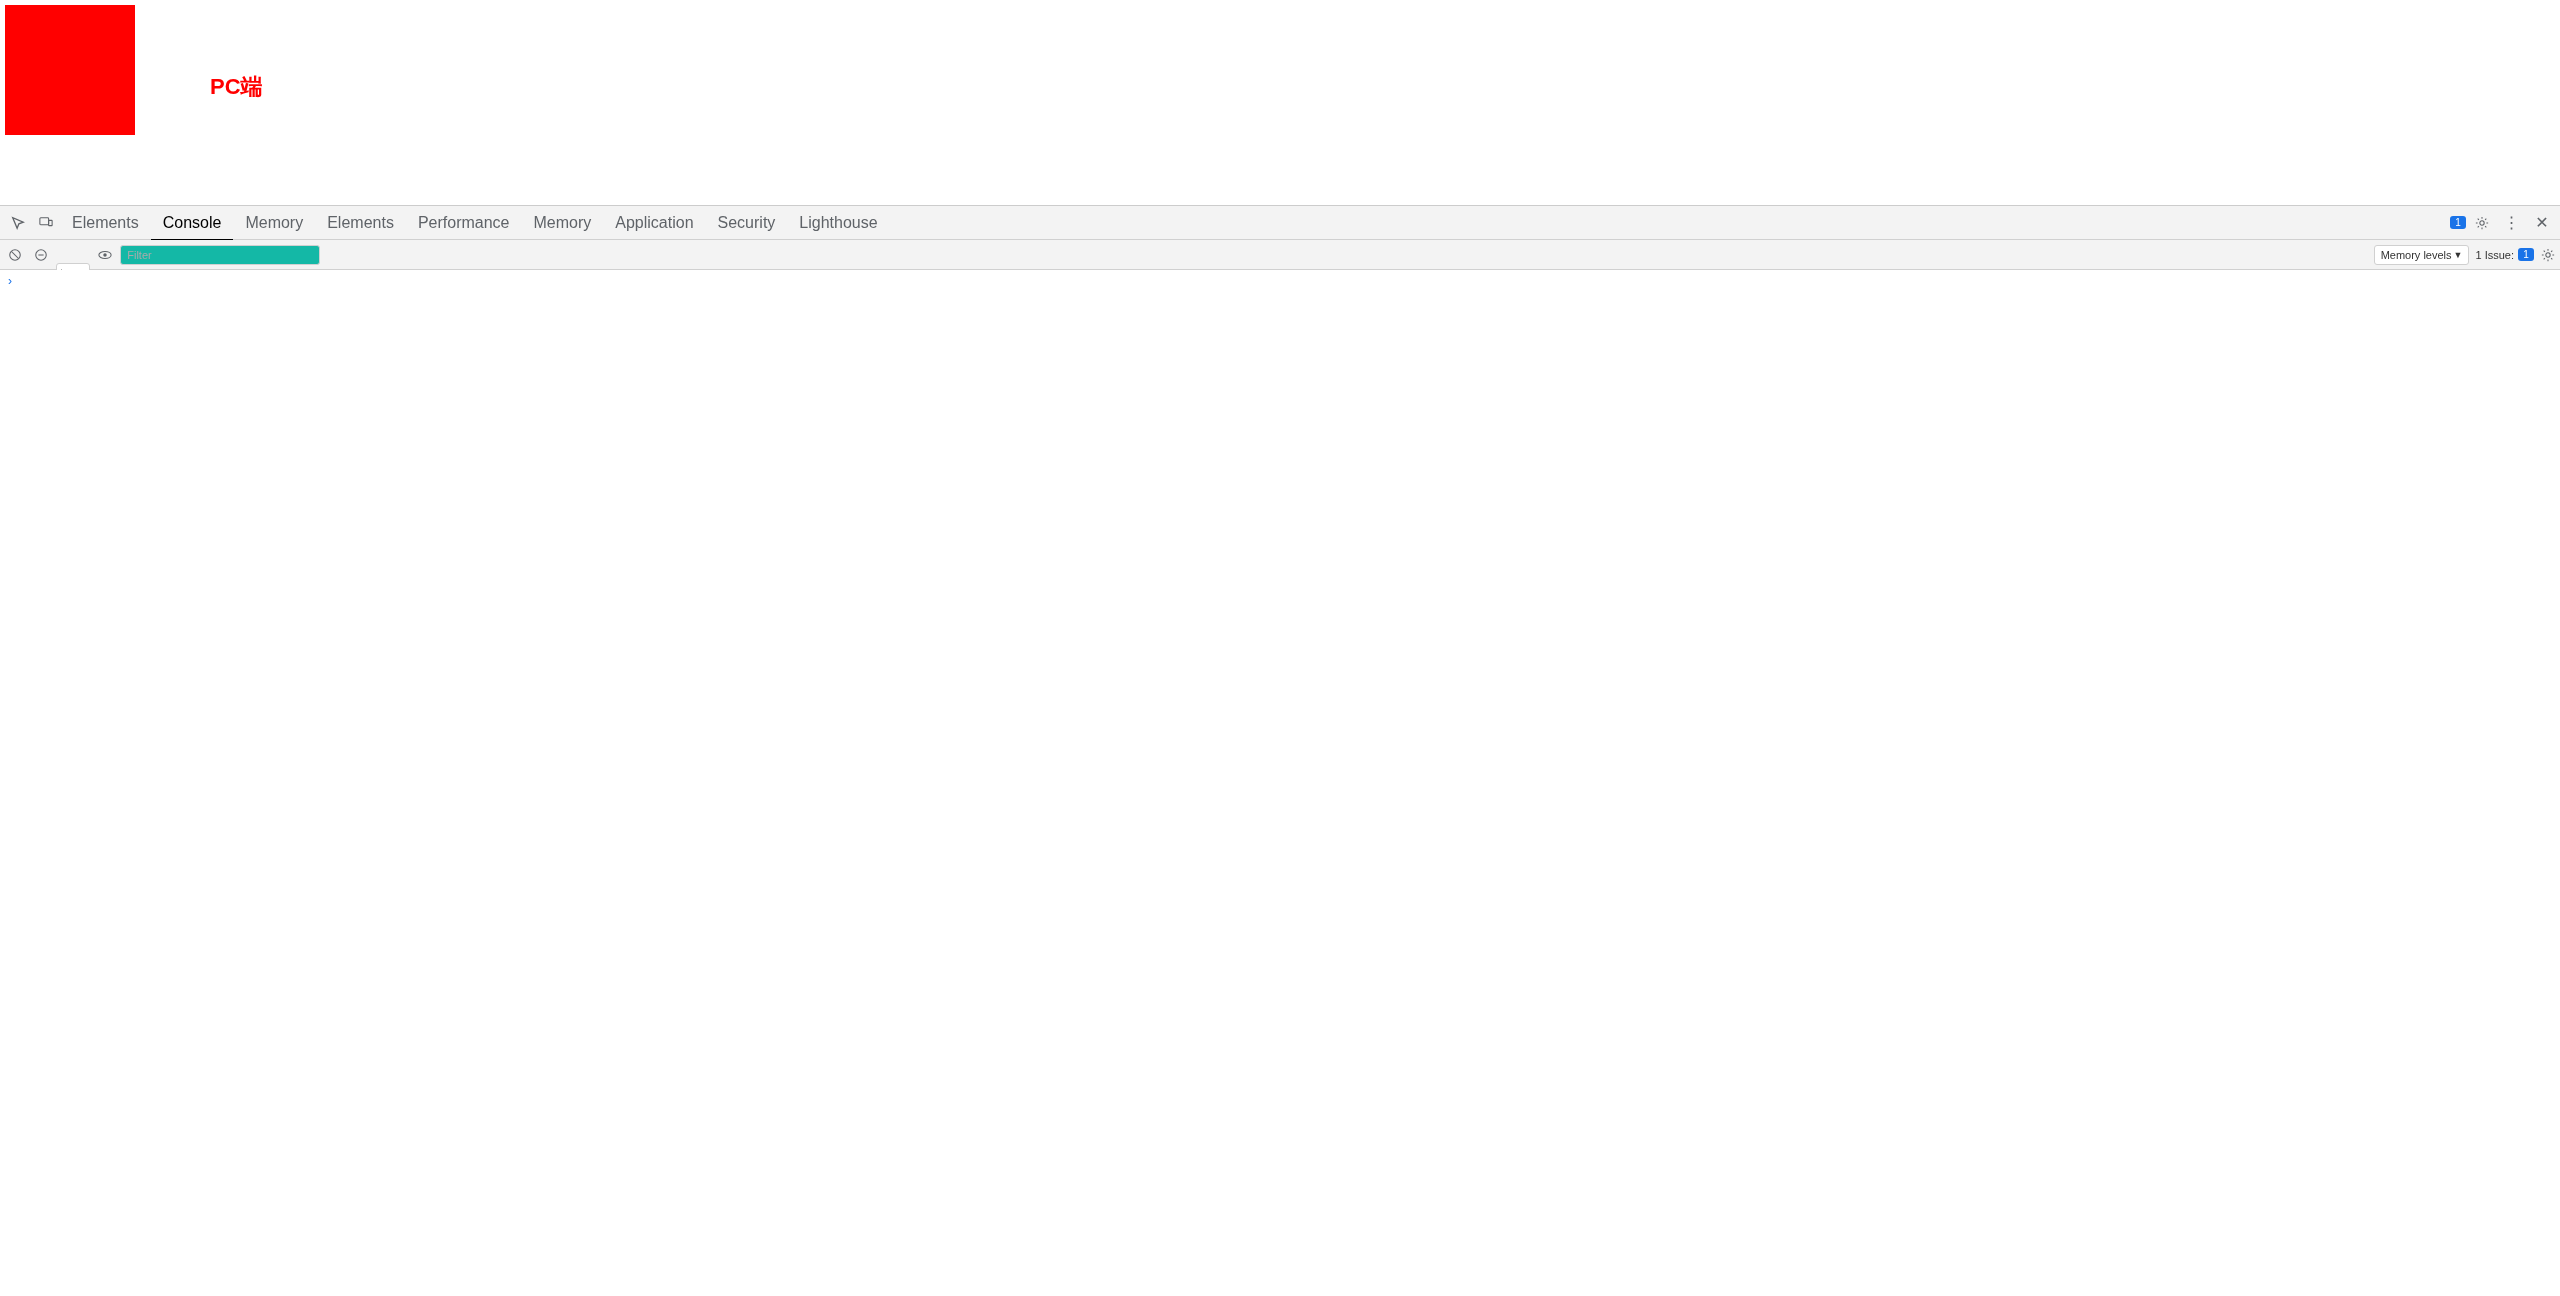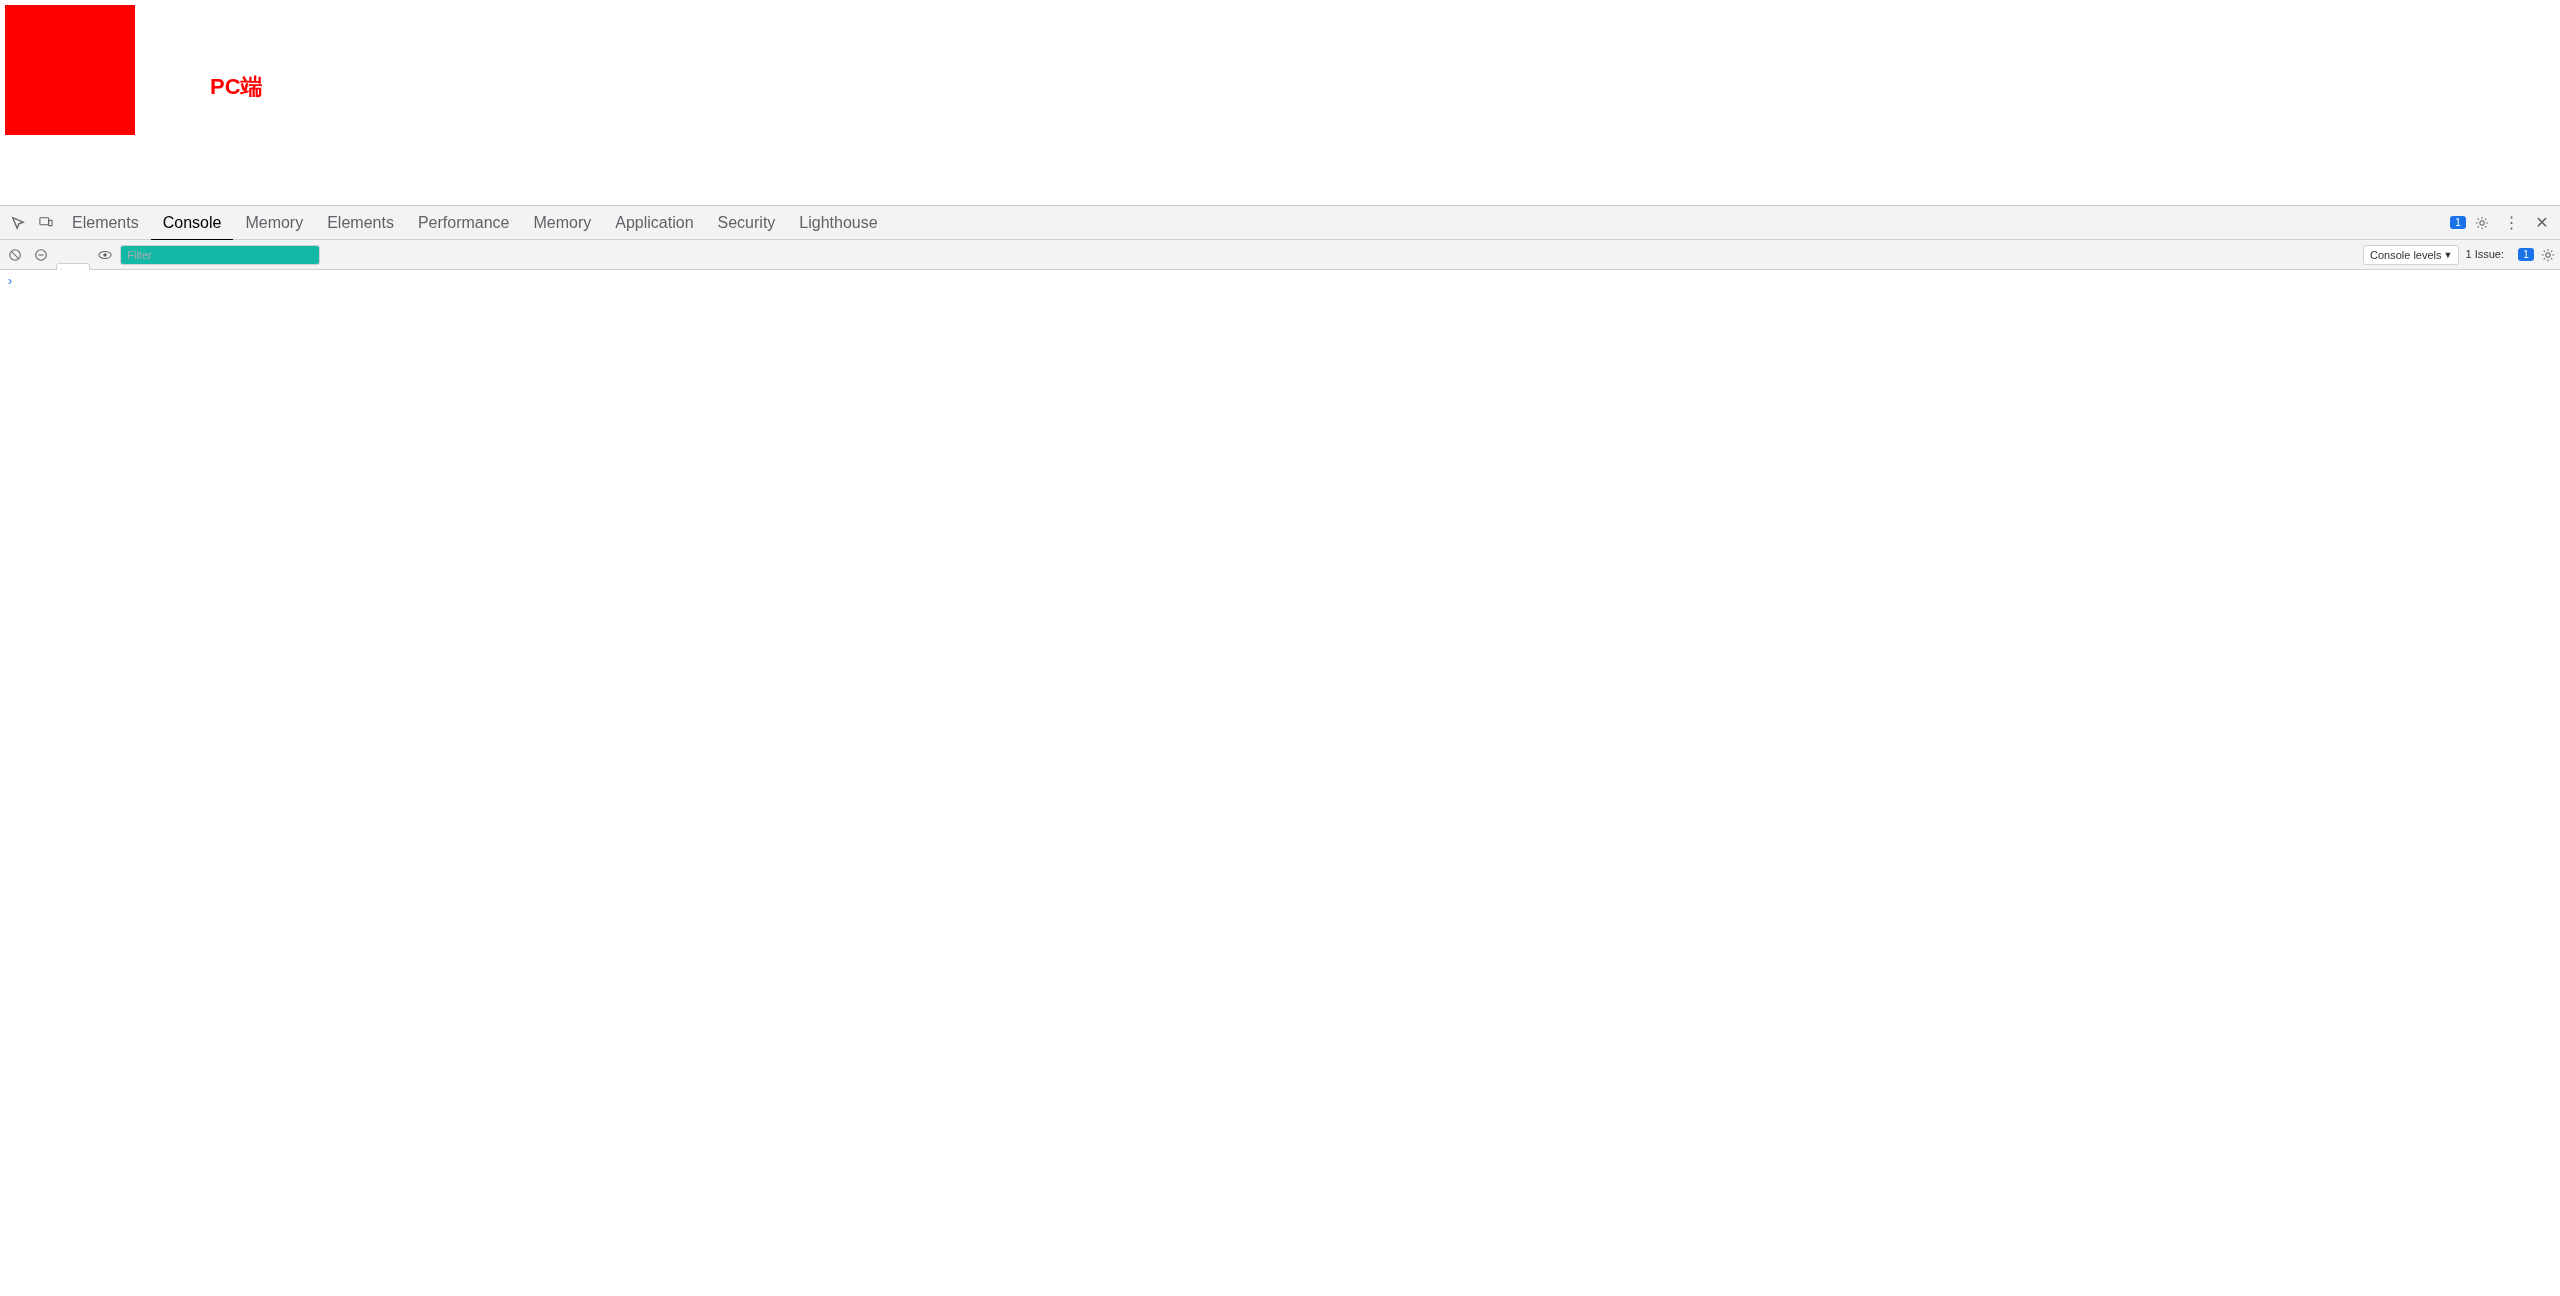--- a/index.html
+++ b/index.html
@@ -178,22 +178,22 @@
       font-size: 11px;
       color: #333;
       cursor: pointer;
       background: #fff;
       height: 20px;
       gap: 2px;
     }
 
     #issues-badge {
       display: flex;
-      align-items: flex-start;
-      gap: 14px;
+      align-items: center;
+      gap: 4px;
       font-size: 11px;
       color: #333;
     }
 
     .gear-icon-small {
       width: 16px;
       height: 16px;
       display: flex;
       align-items: center;
       justify-content: center;
@@ -309,21 +309,21 @@
       <svg width="14" height="14" viewBox="0 0 16 16" fill="none">
         <ellipse cx="8" cy="8" rx="7" ry="4" stroke="#5f6368" stroke-width="1.2"></ellipse>
         <circle cx="8" cy="8" r="2" fill="#5f6368"></circle>
       </svg>
     </div>
 
     <input type="text" id="filter-input" placeholder="Filter" style="">
 
     <div id="console-right">
       <div id="default-levels-btn">
-        <span>Console levels</span>
+        <span>Memory levels</span>
         <span style="font-size:9px;">▼</span>
       </div>
       <div id="issues-badge">
         <span>1 Issue:</span>
         <span class="badge-blue">1</span>
       </div>
       <div class="gear-icon-small" title="Console settings">
         <svg width="14" height="14" viewBox="0 0 16 16" fill="#5f6368">
           <circle cx="8" cy="8" r="2.5" fill="none" stroke="#5f6368" stroke-width="1.2"></circle>
           <path d="M8 1v2M8 13v2M1 8h2M13 8h2M3.05 3.05l1.41 1.41M11.54 11.54l1.41 1.41M3.05 12.95l1.41-1.41M11.54 4.46l1.41-1.41" stroke="#5f6368" stroke-width="1.2"></path>

